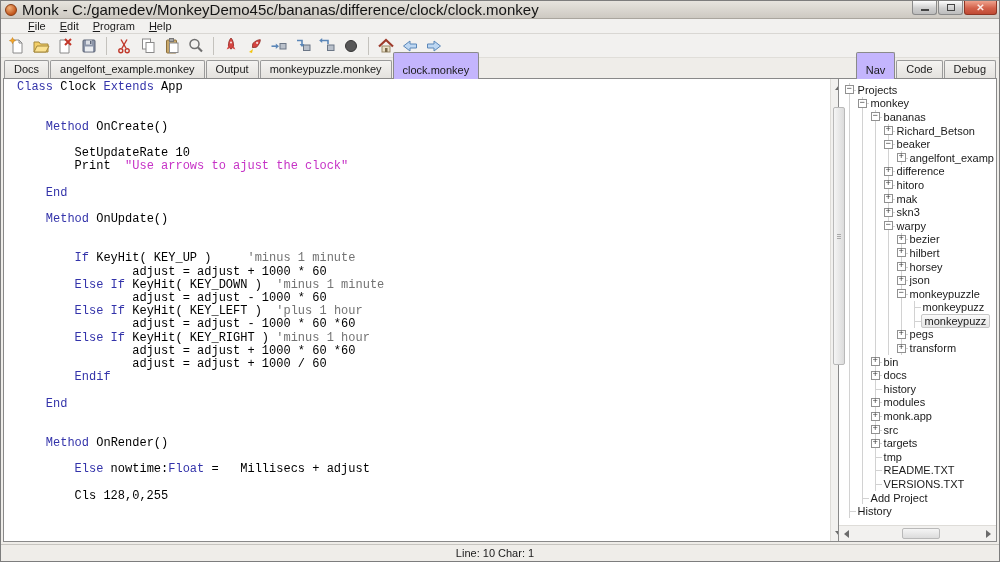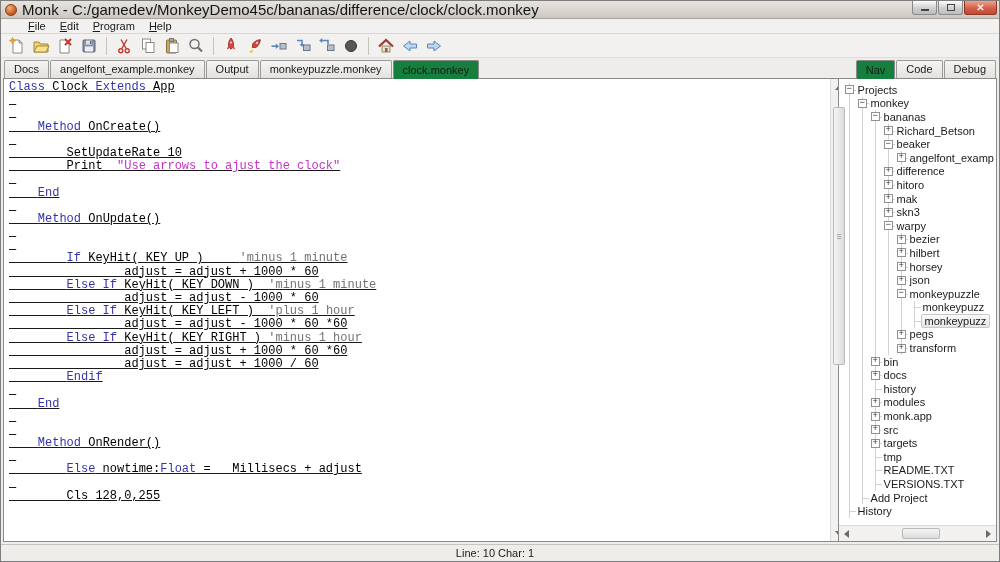--- a/index.html
+++ b/index.html
@@ -48,26 +48,26 @@
   .editor-col { width:845px; flex:0 0 845px; display:flex; flex-direction:column; min-height:0; }
   .splitter { width:7px; flex:0 0 7px; background:#efede9;
               border-left:1px solid #dcdad5; border-right:1px solid #dcdad5; margin:20px 0 2px 0; }
   .panel-col { flex:1; display:flex; flex-direction:column; min-width:0; min-height:0;align-items:flex-end; }
 
   
   .tabrow { height:19px; flex:0 0 19px; display:flex; align-items:flex-end; padding-left:1px; }
   .tab { padding:2px 9px 3px 9px; margin-right:1px; border:1px solid #9a9a9a; border-bottom:none;
          background:linear-gradient(#f4f3f1,#e4e2de); border-radius:2px 2px 0 0; font-size:11px;
          white-space:nowrap; cursor:default; position:relative; }
-  .tab.active { background:#15803d; padding-top:3px; z-index:2; margin-bottom:-1px;
+  .tab.active { background:#c4b5fd; padding-top:11px; z-index:2; margin-bottom:-1px;
                 border-color:#8a8a8a; }
 
   
   .editor-frame { flex:1; border:1px solid #898989; background:#ffffff; display:flex; min-height:0; }
-  .code-area { flex:1; overflow:hidden; padding:2px 0 0 5px; cursor:text;text-decoration:underline; }
+  .code-area { flex:1; overflow:hidden; padding:2px 0 0 13px; cursor:text; }
   .code-line { font-family:"Liberation Mono", monospace; font-size:12px; line-height:13.2px;
                white-space:pre; height:13.2px; }
   .seg-k { color:#3333aa; }
   .seg-s { color:#c632c6; }
   .seg-c { color:#737373; }
   .seg-p { color:#000000; }
 
   
   .vscroll { width:17px; flex:0 0 17px; background:#f2f1ef; border-left:1px solid #dedcd8;
              display:flex; flex-direction:column; }

